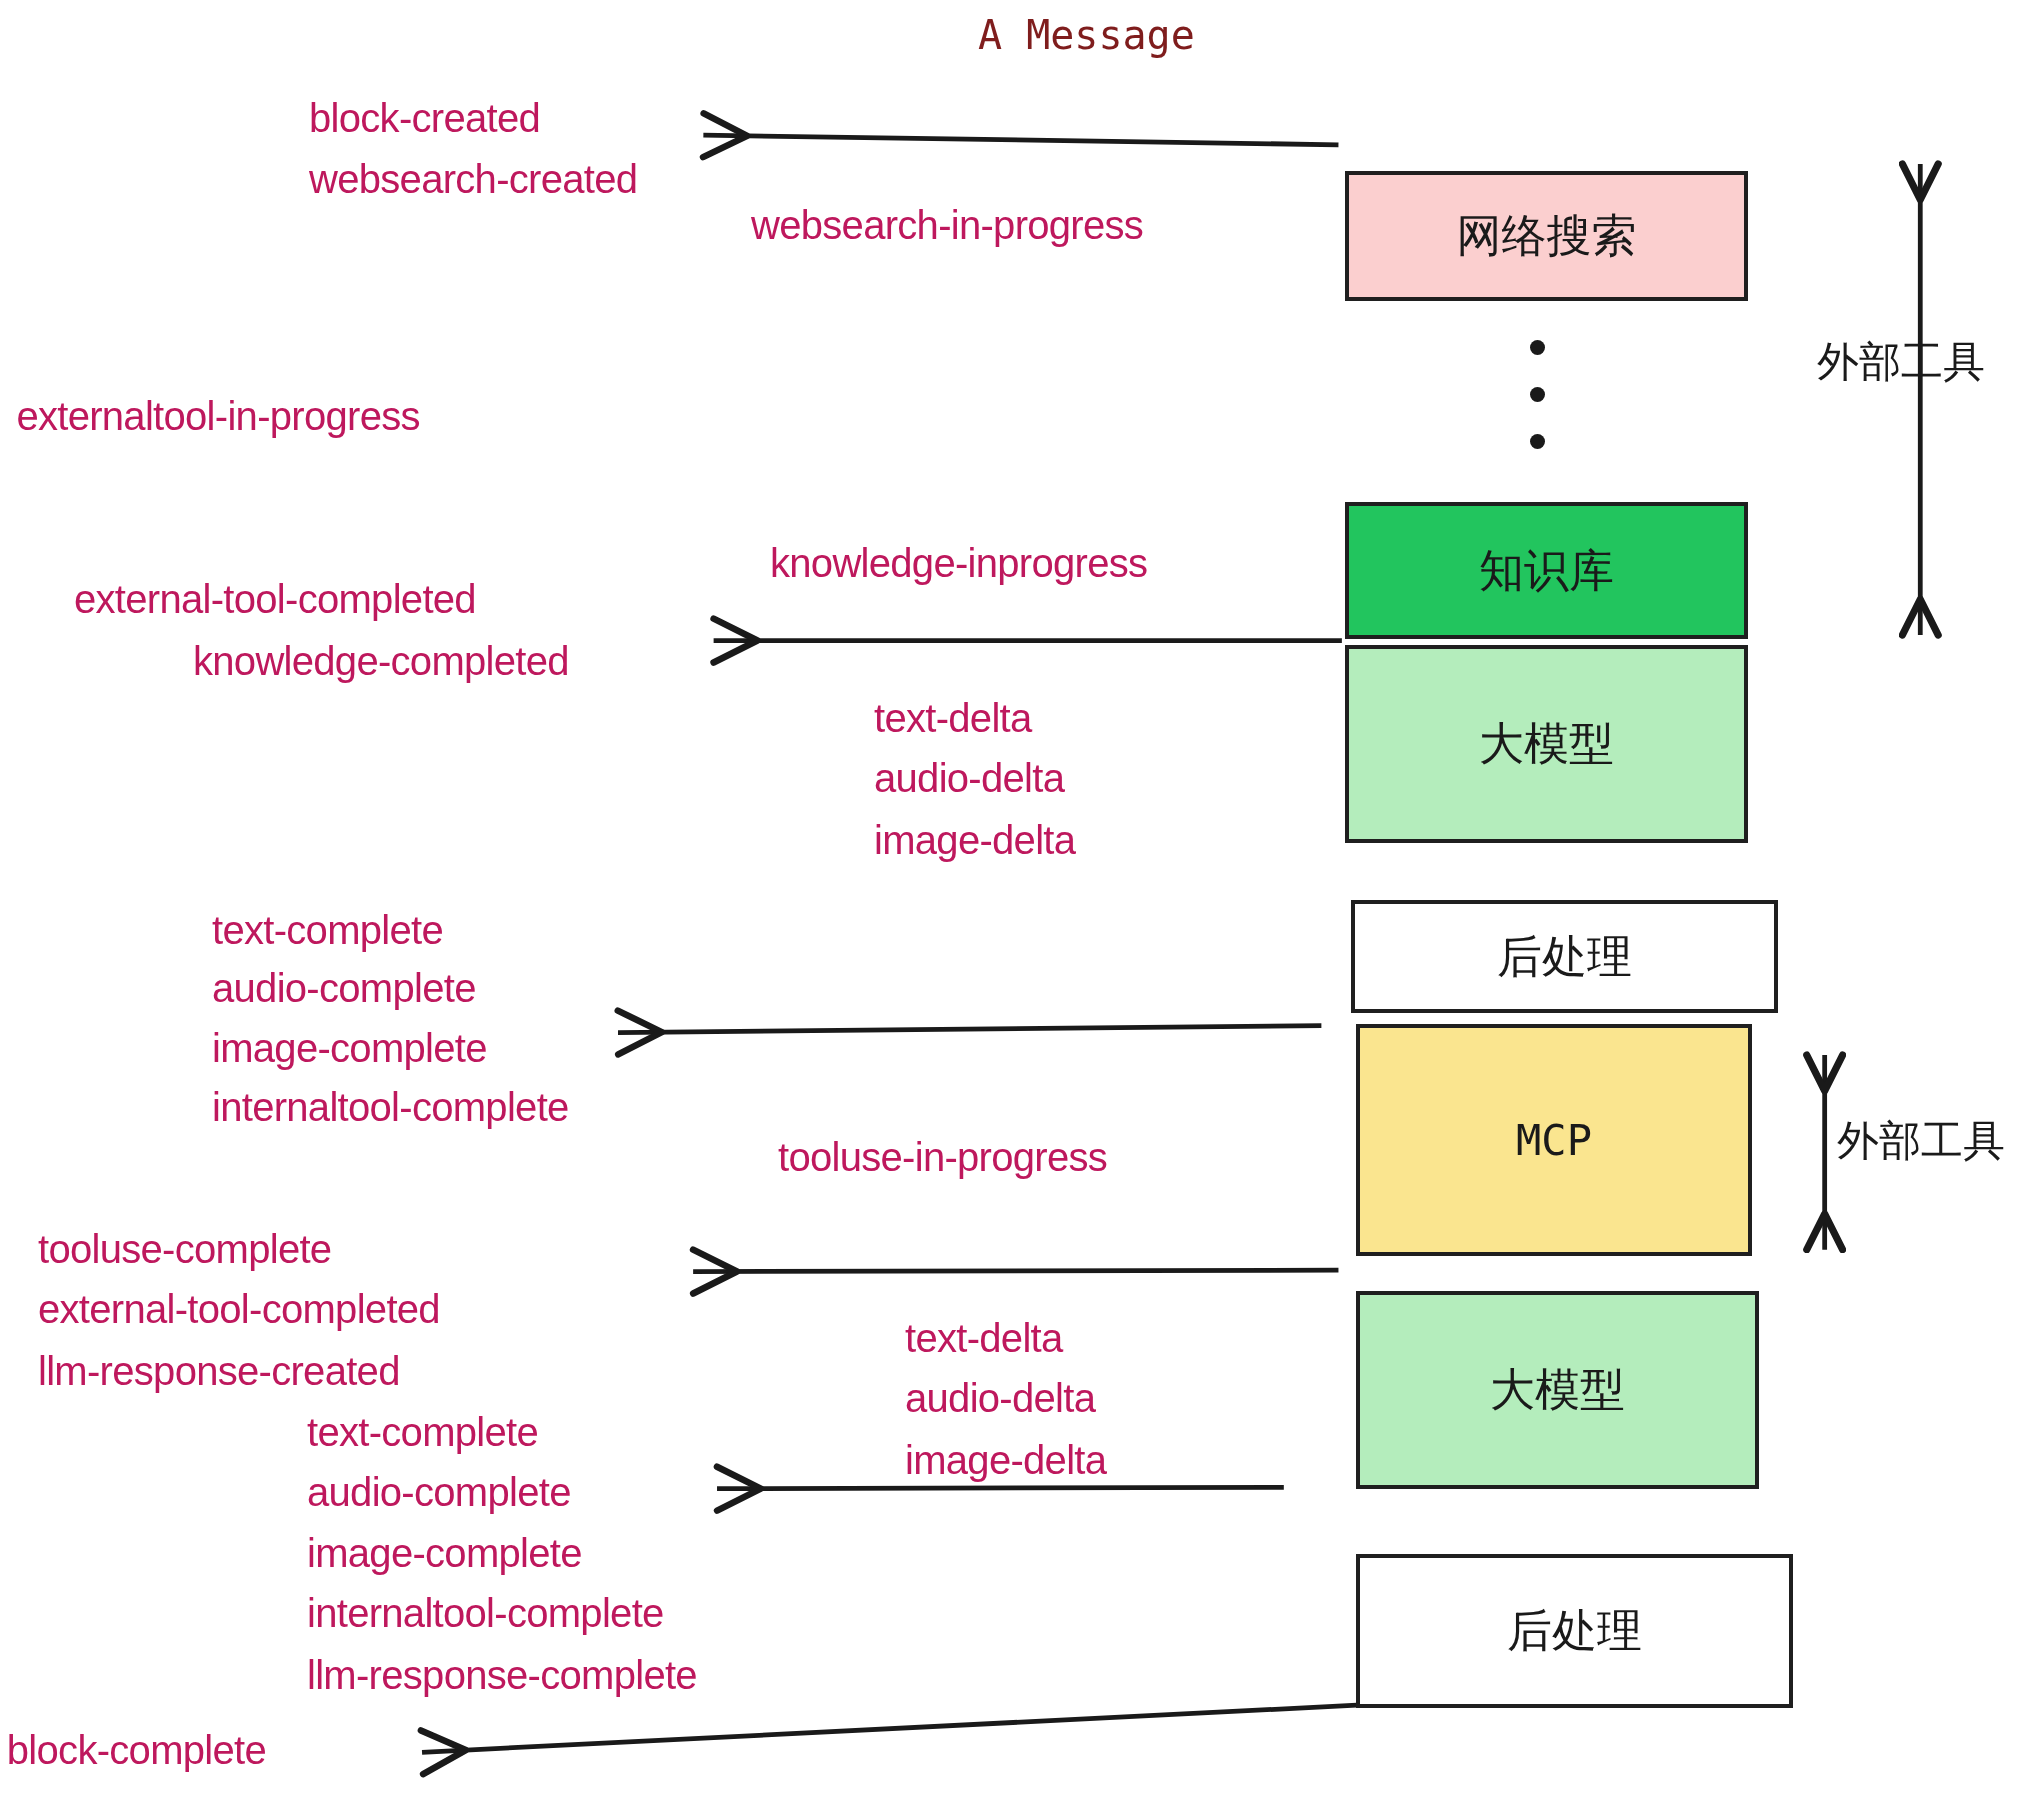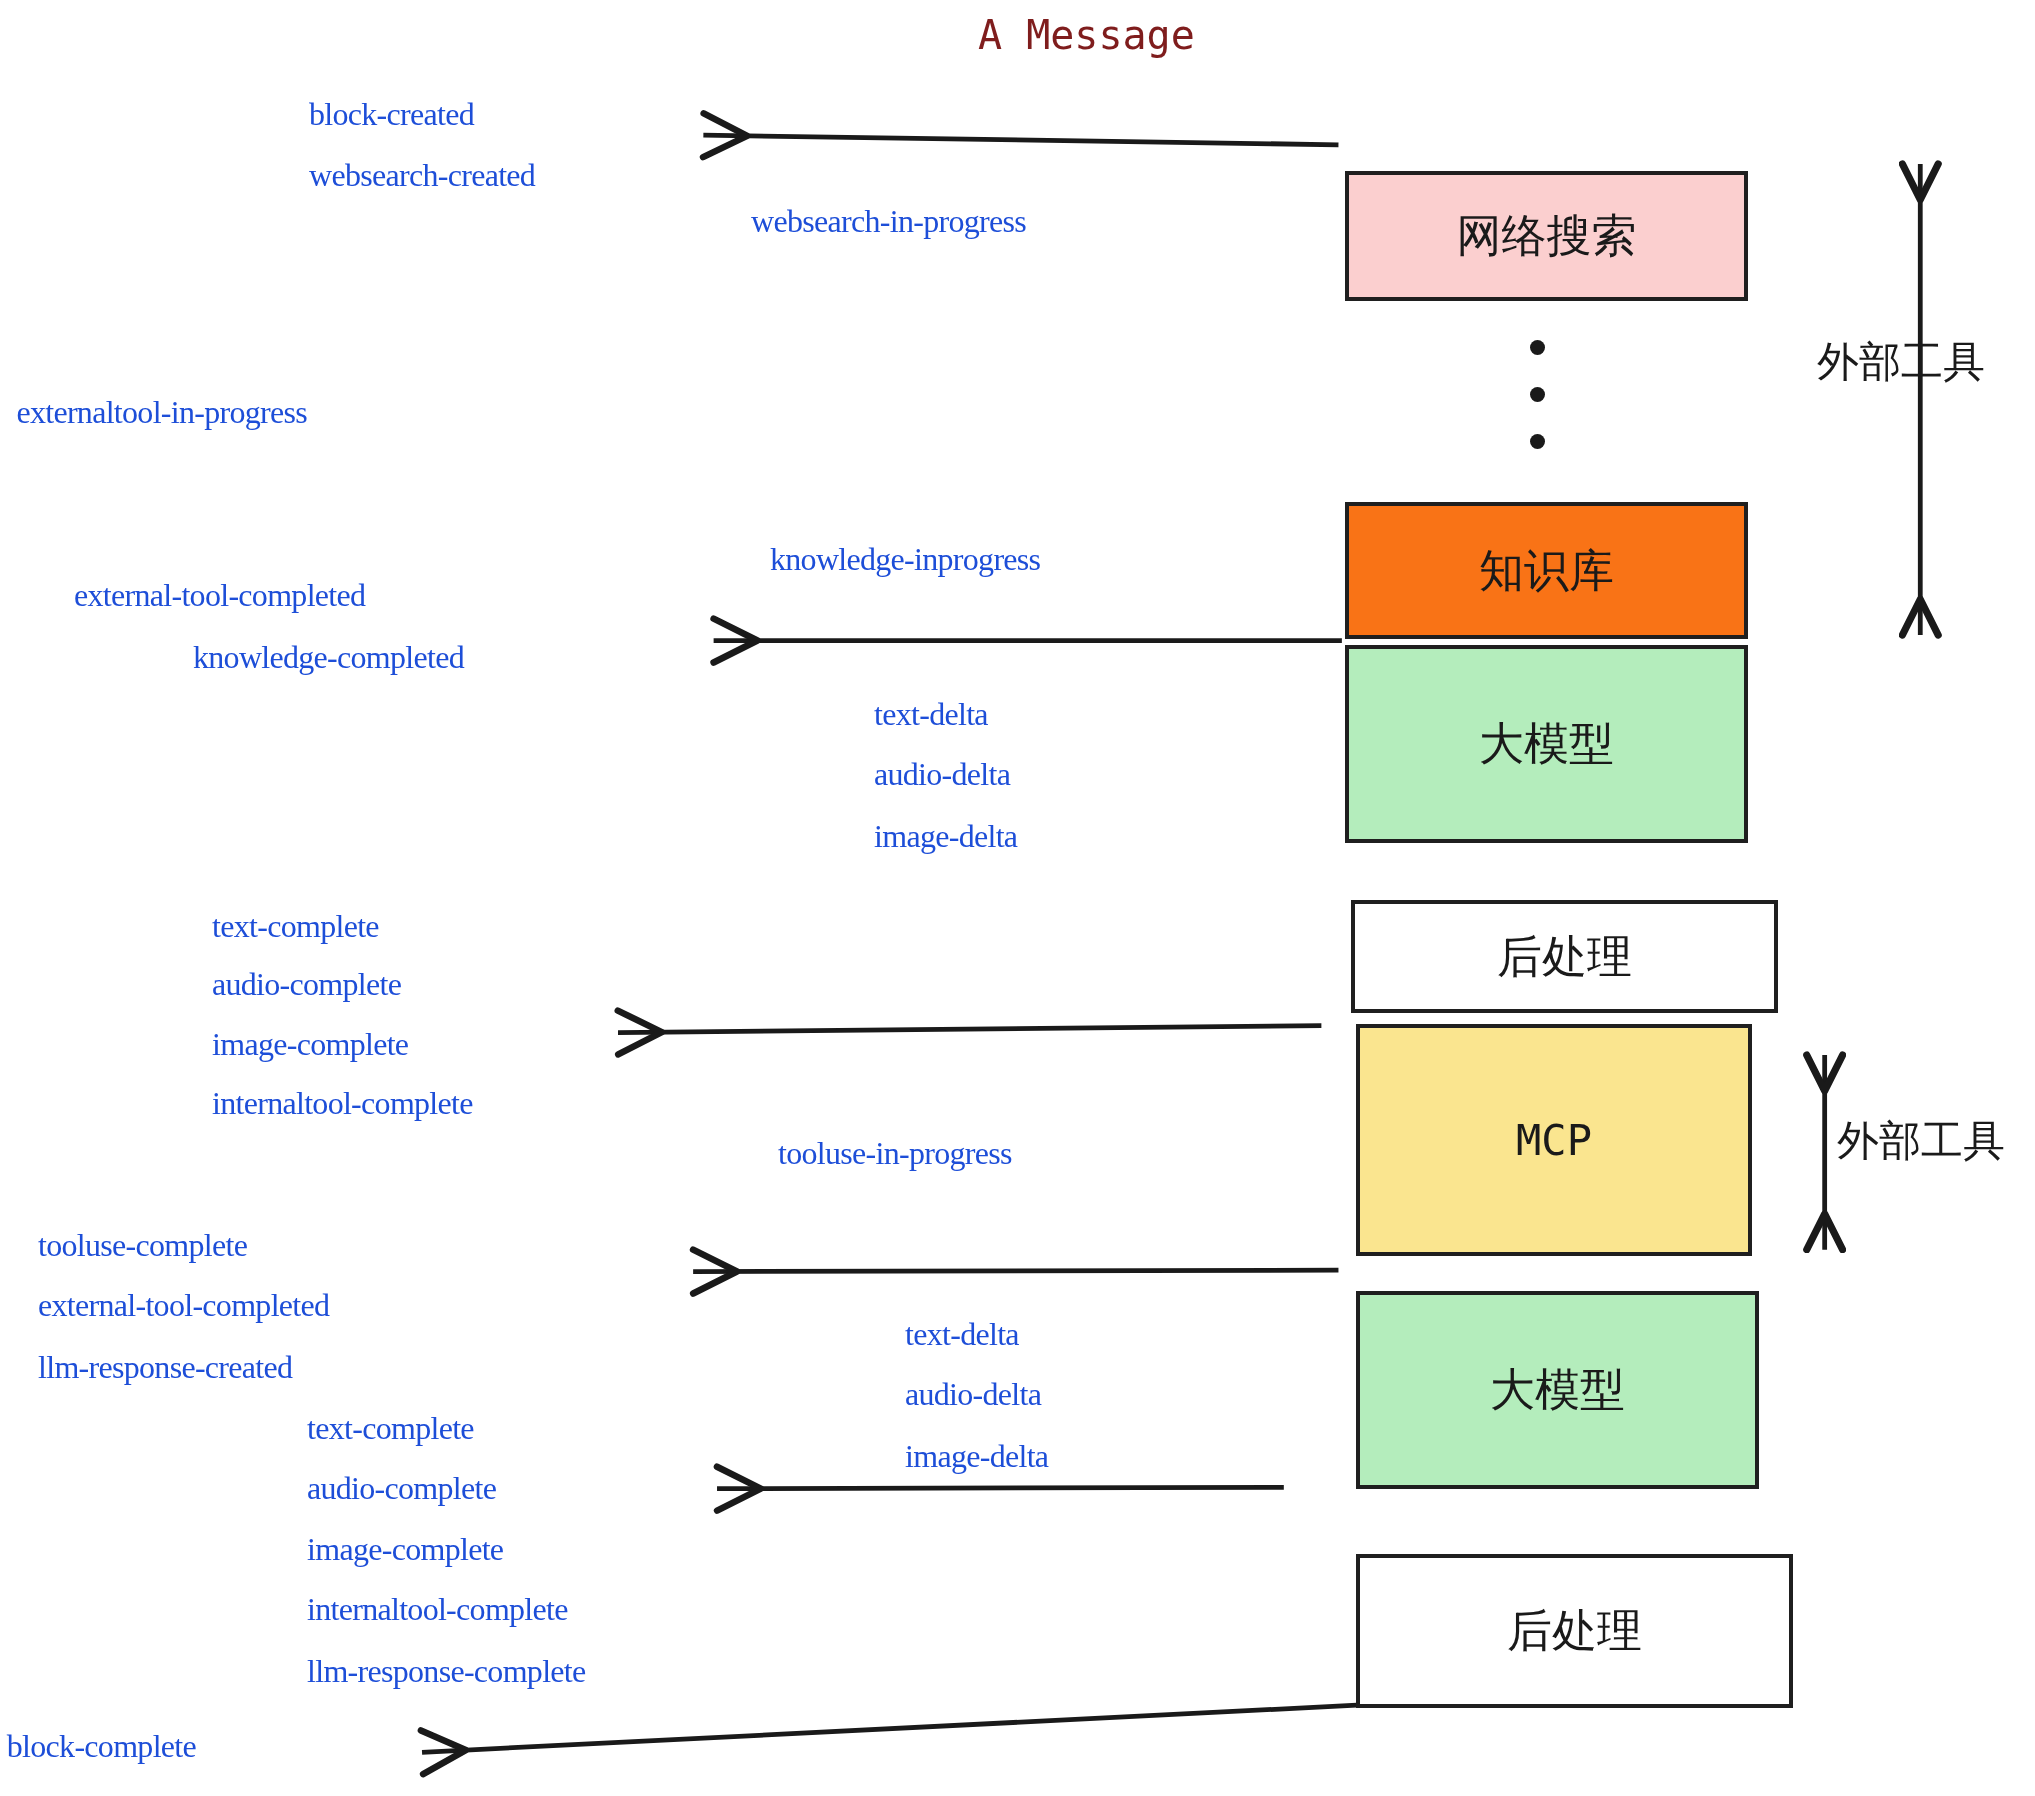--- a/index.html
+++ b/index.html
@@ -1,21 +1,21 @@
 <!DOCTYPE html>
 <html style="font-size:11px"><head>
 <meta charset="utf-8">
 <style>
   html,body{margin:0;padding:0;background:#ffffff;}
   body{width:2035px;height:1796px;position:relative;overflow:hidden;
        font-family:"DejaVu Sans Mono", monospace;}
   #stage{position:absolute;left:0;top:0;width:2035px;height:1796px;}
-  .lbl{position:absolute;white-space:nowrap;color:#1d4ed8;
-       font-family:Liberation Serif, serif;
-       font-size:32px;line-height:1;letter-spacing:-0.7px;}
+  .lbl{position:absolute;white-space:nowrap;color:#be185d;
+       font-family:Liberation Sans, sans-serif;
+       font-size:40px;line-height:1;letter-spacing:-0.7px;}
   .title{position:absolute;white-space:nowrap;color:#7f1d1d;
        font-family:"DejaVu Sans Mono","Liberation Mono",monospace;
        font-size:40px;line-height:1;}
   .box{position:absolute;box-sizing:border-box;border:4.1px solid #1f1f1f;
        display:flex;align-items:center;justify-content:center;
        color:#1a1a1a;font-family:"DejaVu Sans","Liberation Sans",sans-serif;
        font-size:45px;font-weight:400;}
   .box.mono{font-family:"DejaVu Sans Mono","Liberation Mono",monospace;font-size:42px;}
   .sidelbl{position:absolute;white-space:nowrap;color:#1a1a1a;
        font-family:"DejaVu Sans","Liberation Sans",sans-serif;
@@ -64,21 +64,21 @@
   <div class="box" style="left:1345px;top:171px;width:403px;height:130px;background:#fbcfcf;">
     <span>网络搜索</span>
   </div>
 
   <div class="dots" style="left:1529px;top:340px;width:16.4px;height:109px;">
     <i></i>
       <i></i>
       <i></i>
   </div>
 
-  <div class="box" style="left:1345px;top:502px;width:403px;height:137px;background:#f97316;">
+  <div class="box" style="left:1345px;top:502px;width:403px;height:137px;background:#22c55e;">
     <span>知识库</span>
   </div>
 
   <div class="box" style="left:1345px;top:645px;width:403px;height:198px;background:#b4edbc;">
     <span>大模型</span>
   </div>
 
   <div class="box" style="left:1351px;top:900px;width:427px;height:113px;background:#ffffff;">
     <span>后处理</span>
   </div>

